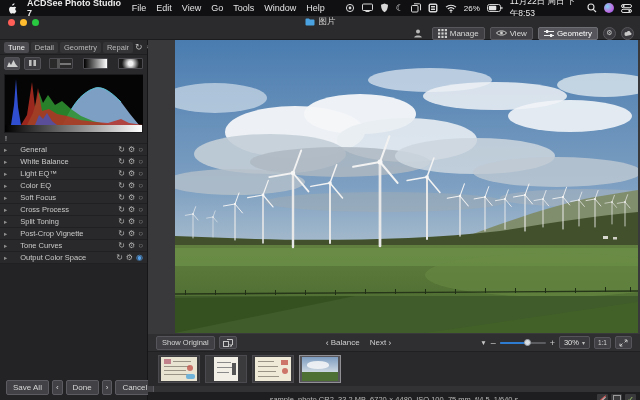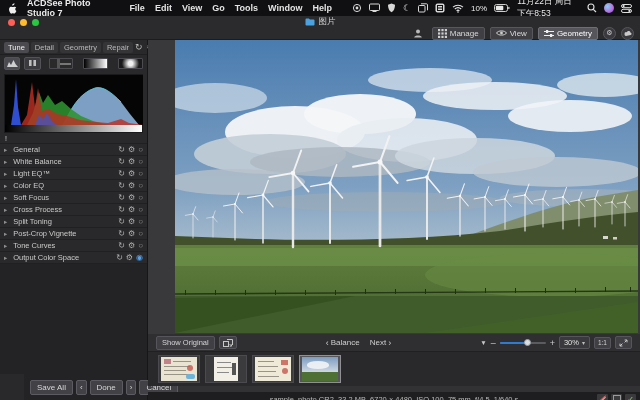--- a/index.html
+++ b/index.html
@@ -6,21 +6,21 @@
   #screen{position:relative;width:640px;height:400px;background:#323234;overflow:hidden;
     font-family:"Liberation Sans",sans-serif;-webkit-font-smoothing:antialiased;color:#ddd;}
   .abs{position:absolute;}
   .nowrap{white-space:nowrap;}
   svg{display:block;}
 
   
   #menubar{left:0;top:0;width:640px;height:16px;background:#101013;display:flex;align-items:center;
     font-size:9px;color:#ececec;padding:0 8px;box-sizing:border-box;gap:10px;}
   #menubar .appname{font-weight:bold;}
-  #menubar .menu{color:#e3e3e3;font-weight:bold;}
+  #menubar .menu{color:#e3e3e3;}
   #menubar .spacer{flex:1;}
   #menubar .ic{display:flex;align-items:center;}
   #menubar .right{display:flex;align-items:center;gap:7px;}
   #menubar .pct{font-size:8px;}
   #menubar .clock{font-size:8.5px;}
 
   
   #titlebar{left:0;top:16px;width:640px;height:11px;background:#2b2b2d;}
   .tl{position:absolute;top:2.5px;width:7px;height:7px;border-radius:50%;}
   #tl-close{left:8px;background:#ff5f57;}
@@ -49,28 +49,28 @@
     display:flex;align-items:center;justify-content:center;}
   .toolbtn.on{background:#4a4a50;}
   .swatch{width:24px;height:9px;border:1px solid #4c4c50;border-radius:1px;}
   #sw1{background:linear-gradient(to right,#2a2a2a 0 30%,#555 30% 45%,#2a2a2a 45%);position:relative;margin-left:4px;}
   #sw1:after{content:"";position:absolute;left:45%;top:45%;width:50%;height:2px;background:#777;}
   #sw2{background:linear-gradient(to right,#000,#fff);margin-left:6px;}
   #sw3{background:radial-gradient(circle at 50% 50%,#f0f0f0 0 18%,#1a1a1a 70%);margin-left:6px;}
   #histobox{margin:3px 4px 0 4px;background:#050505;border:1px solid #1a1a1c;}
   #histgrad{height:7px;background:linear-gradient(to right,#000,#fff);}
   #warnrow{height:10px;display:flex;align-items:center;padding:0 5px;font-size:7px;color:#cfcfcf;}
-  .grp{height:11px;display:flex;align-items:center;border-top:1px solid #202022;padding:0 4px;gap:6px;}
+  .grp{height:11px;display:flex;align-items:center;border-top:1px solid #202022;padding:0 4px;gap:13px;}
   .grp .tri{font-size:6.5px;color:#8d8d8d;}
   .grp .lbl{font-size:7.5px;color:#cacaca;white-space:nowrap;overflow:hidden;}
   .grp .gicons{margin-left:auto;display:flex;align-items:center;gap:3px;font-size:8px;color:#aeaeae;}
   .grp .tgl{font-size:8px;color:#9a9a9a;}
   .grp .tgl.on{color:#55a0e8;}
   #panelfill{flex:1;background:#232326;border-top:1px solid #202022;}
-  #actionbar{height:26px;background:#232326;display:flex;align-items:center;padding:0 6px;gap:3px;margin-left:24px;}
+  #actionbar{height:26px;background:#232326;display:flex;align-items:center;padding:0 6px;gap:3px;}
   .abtn{font-size:8px;color:#d8d8d8;background:#414146;border:1px solid #5b5b61;border-radius:2px;
     padding:2px 6px;white-space:nowrap;}
   .abtn.sm{padding:2px 3px;}
   #actionbar .mid{margin-left:auto;display:flex;gap:3px;align-items:center;}
   #actionbar .end{margin-left:auto;}
 
   
   #viewer{left:148px;top:40px;width:492px;height:294px;background:#39393b;}
   #photo{position:absolute;left:27px;top:0;width:463px;height:293px;background:#4e81b2;}
 
@@ -166,21 +166,21 @@
           </svg>
         </span>
       <span class="ic">
           <svg width="12" height="9" viewBox="0 0 12 9">
             <path d="M1,3.2 C3.8,0.6 8.2,0.6 11,3.2" fill="none" stroke="#e6e6e6" stroke-width="1.1"></path>
             <path d="M2.8,5 C4.6,3.4 7.4,3.4 9.2,5" fill="none" stroke="#e6e6e6" stroke-width="1.1"></path>
             <path d="M4.6,6.8 C5.4,6.1 6.6,6.1 7.4,6.8" fill="none" stroke="#e6e6e6" stroke-width="1.1"></path>
             <circle cx="6" cy="8" r="0.8" fill="#e6e6e6"></circle>
           </svg>
         </span>
-      <span class="pct">10%</span>
+      <span class="pct">26%</span>
       <span class="ic">
           <svg width="16" height="9" viewBox="0 0 16 9">
             <rect x="0.5" y="0.5" width="13" height="7" rx="2" fill="none" stroke="#cfcfcf" stroke-width="1"></rect>
             <rect x="1.8" y="1.8" width="7.5" height="4.4" rx="1" fill="#e6e6e6"></rect>
             <rect x="14.2" y="2.8" width="1.3" height="2.4" rx="0.6" fill="#cfcfcf"></rect>
           </svg>
         </span>
       <span class="clock">11月22日 周日 下午8:53</span>
       <span class="ic">
           <svg width="10" height="10" viewBox="0 0 10 10">

